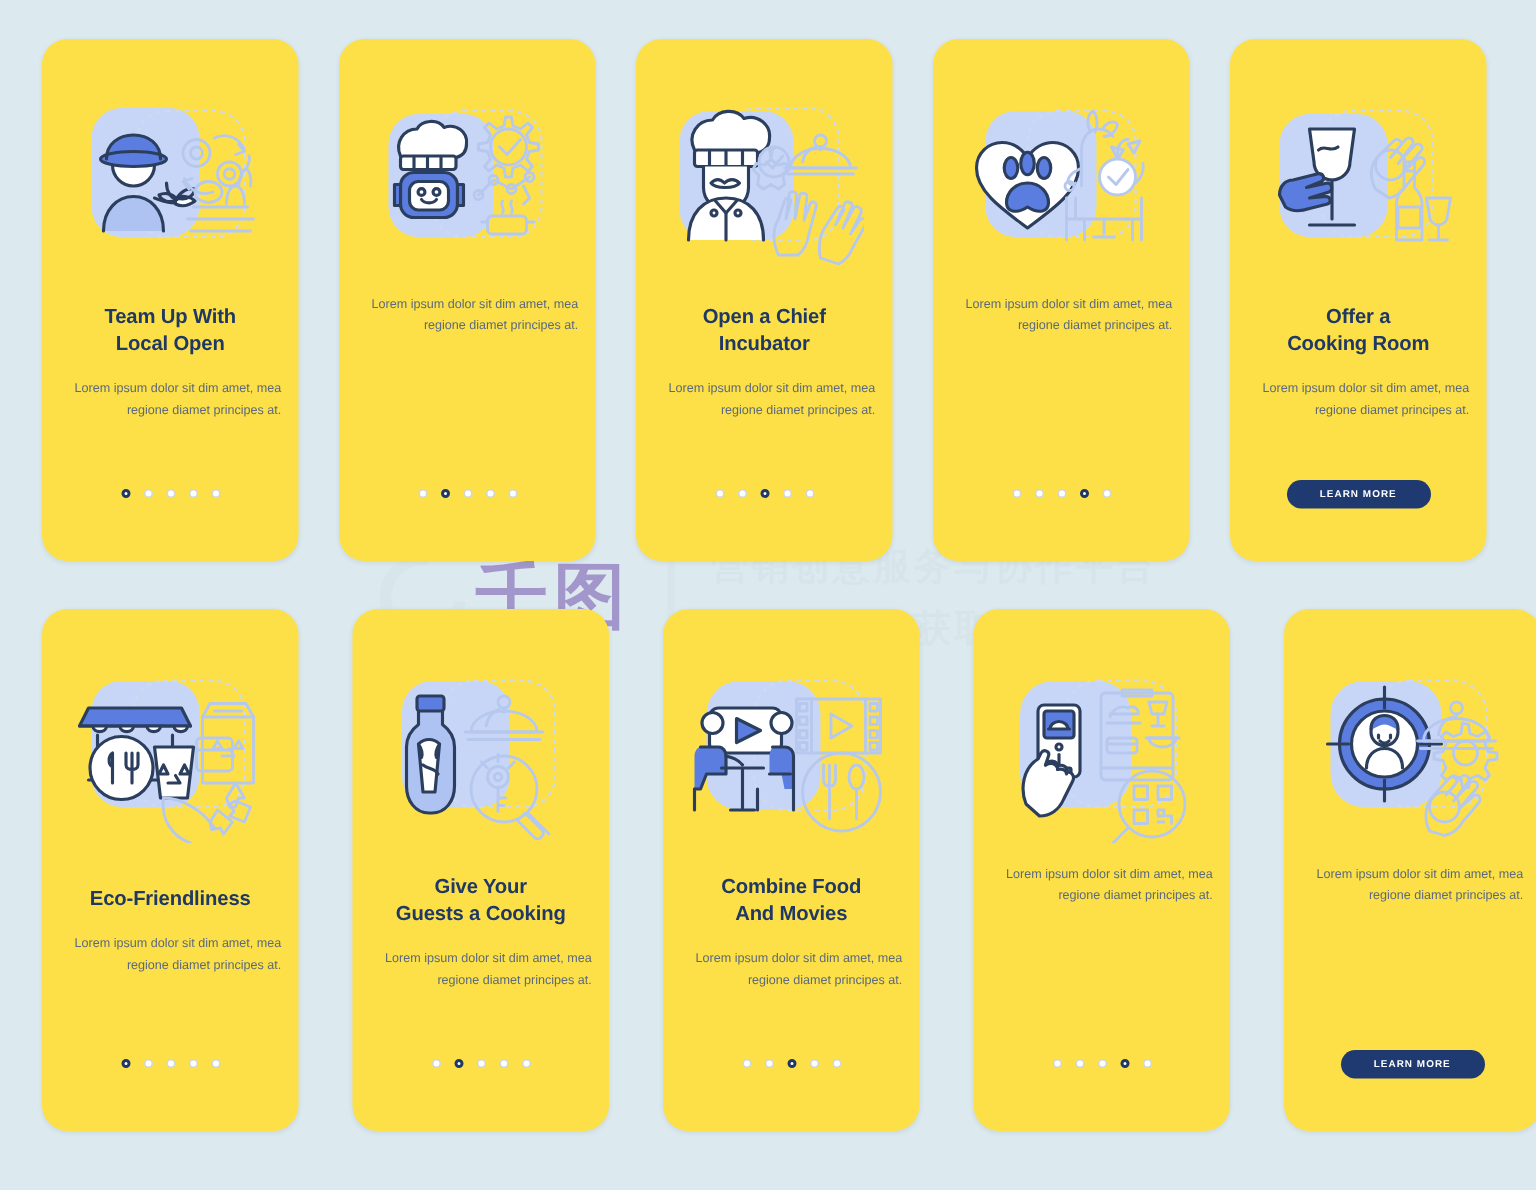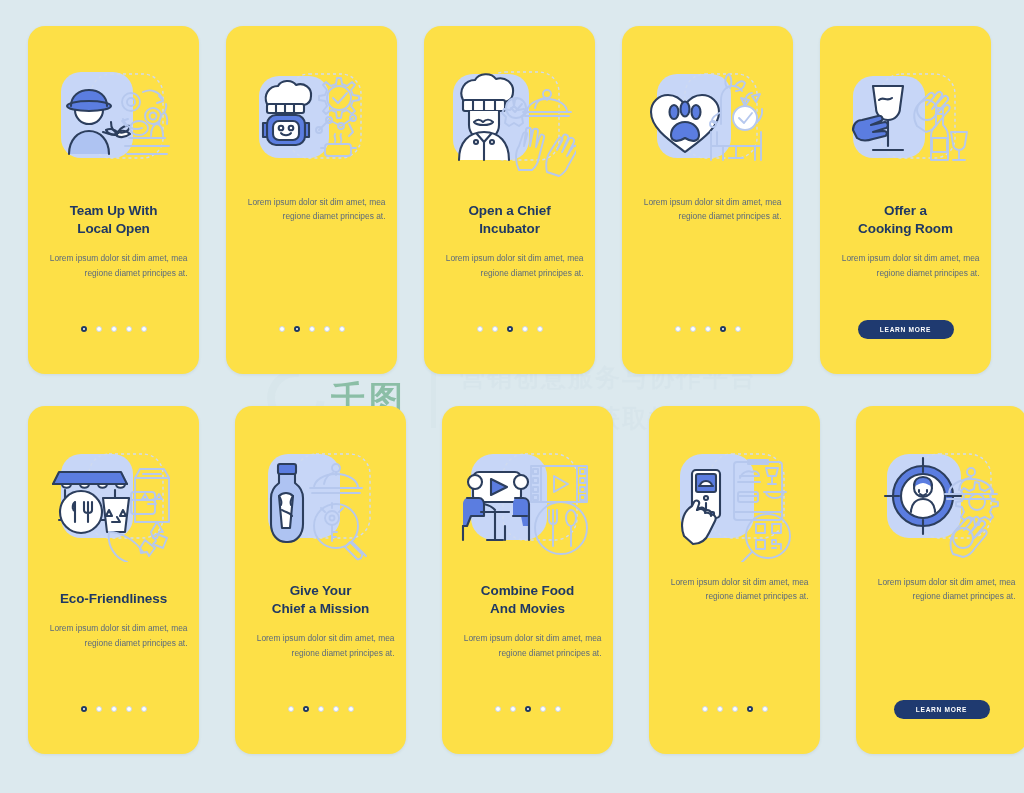--- a/index.html
+++ b/index.html
@@ -31,22 +31,22 @@
     display: flex; align-items: center; gap: 6px;
     color: #c9d8de;
   }
   .wm-circle {
     width: 58px; height: 58px; border-radius: 50%;
     border: 8px solid #d4e2e8;
     border-right-color: transparent;
     transform: rotate(-38deg);
   }
   .wm-cn {
-    font-size: 34px; font-weight: 700; letter-spacing: 4px;
-    color: #15803d;
+    font-size: 48px; font-weight: 700; letter-spacing: 4px;
+    color: #4c1d95;
     font-family: "DejaVu Sans", sans-serif;
     line-height: 1;
   }
   .wm-bar {
     width: 5px; height: 60px; background: #d4e2e8; margin: 0 10px;
   }
   .wm-lines { display: flex; flex-direction: column; gap: 8px; }
   .wm-line1 {
     font-size: 25px; font-weight: 700; letter-spacing: 2px;
     color: #d2e0e7; font-family: "DejaVu Sans", sans-serif;
@@ -486,21 +486,21 @@
           <path class="ln-l" d="M98 104l14 14"></path>
           <path class="ln-l" d="M96 104l-5 5 12 12a4 4 0 0 0 5-5z"></path>
           <circle class="ln-l" cx="78" cy="80" r="7"></circle>
           <circle class="ln-l" cx="78" cy="80" r="2.5"></circle>
           <path class="ln-l" d="M78 87v16M78 94h5M78 99h4"></path>
           <path class="ln-l" d="M71 74l-4-4M85 74l4-4M78 70v-5"></path>
         </svg>
       </div>
       <div class="card-title">
         <span>Give Your</span><br>
-        <span>Chief a Mission</span>
+        <span>Guests a Cooking</span>
       </div>
       <div class="card-body">Lorem ipsum dolor sit dim amet, mea regione diamet principes at.</div>
       <div class="dots">
         <span class="dot"></span>
         <span class="dot active"></span>
         <span class="dot"></span>
         <span class="dot"></span>
         <span class="dot"></span>
       </div>
     </div>

